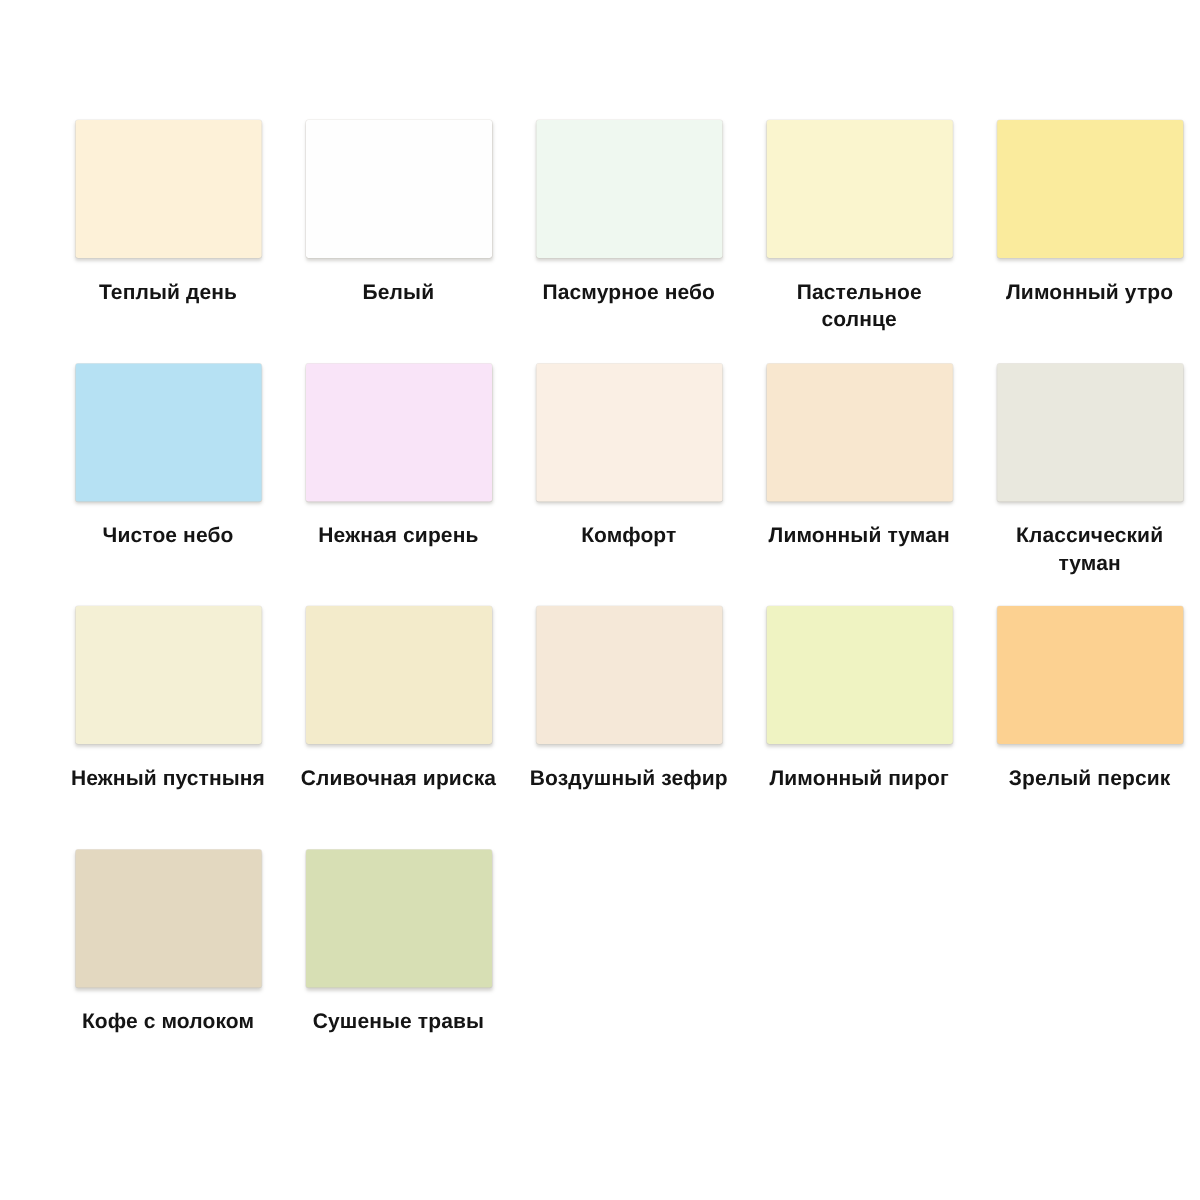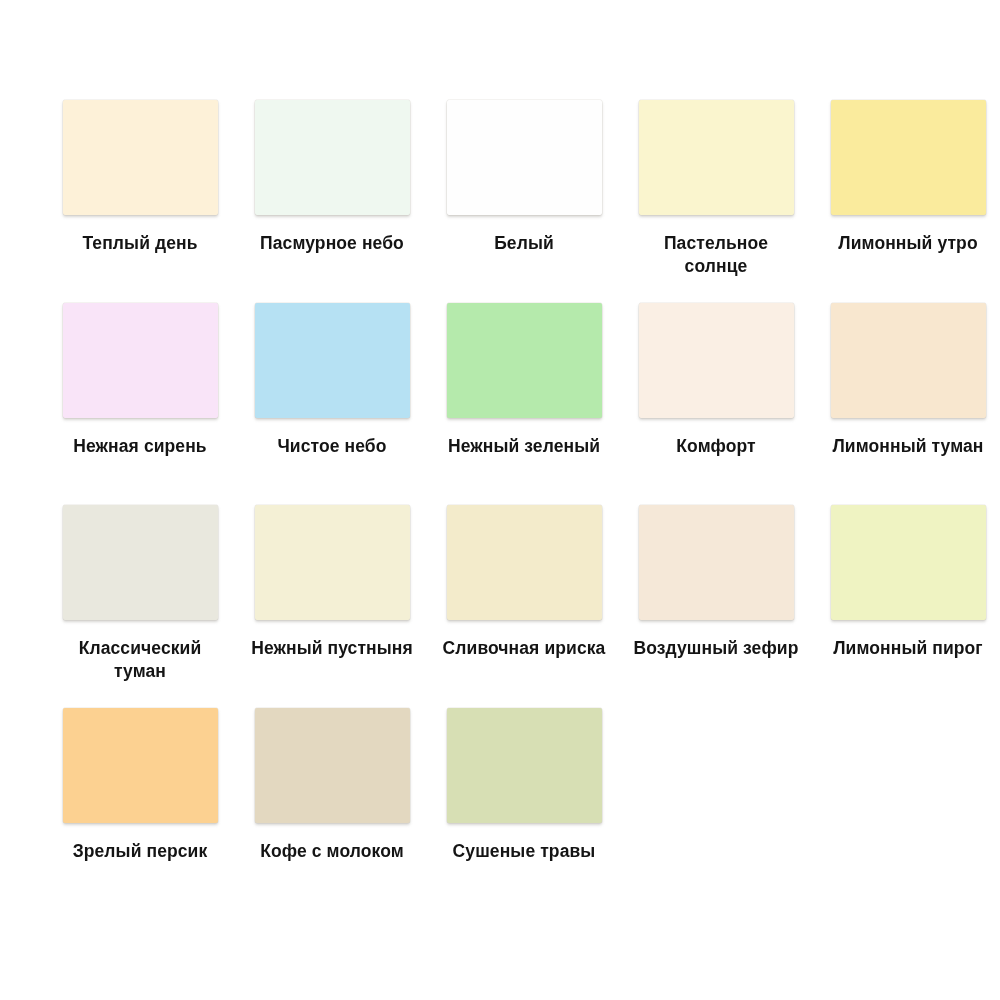--- a/index.html
+++ b/index.html
@@ -66,47 +66,43 @@
 <body style="background: rgb(255, 255, 255);">
 
 <div class="palette-page">
   <div class="palette-grid">
 
     <div class="swatch-cell">
       <div class="swatch-chip" style="background-color: rgb(253, 241, 216);"></div>
       <div class="swatch-label">Теплый день</div>
     </div>
     <div class="swatch-cell">
+      <div class="swatch-chip" style="background-color: rgb(254, 254, 254);"></div>
+      <div class="swatch-label">Белый</div>
+    </div>
+    <div class="swatch-cell">
       <div class="swatch-chip" style="background-color: rgb(239, 248, 240);"></div>
       <div class="swatch-label">Пасмурное небо</div>
-    </div>
-    <div class="swatch-cell">
-      <div class="swatch-chip" style="background-color: rgb(254, 254, 254);"></div>
-      <div class="swatch-label">Белый</div>
     </div>
     <div class="swatch-cell">
       <div class="swatch-chip" style="background-color: rgb(250, 245, 206);"></div>
       <div class="swatch-label">Пастельное солнце</div>
     </div>
     <div class="swatch-cell">
       <div class="swatch-chip" style="background-color: rgb(250, 235, 157);"></div>
       <div class="swatch-label">Лимонный утро</div>
     </div>
 
     <div class="swatch-cell">
-      <div class="swatch-chip" style="background-color: rgb(249, 228, 248);"></div>
-      <div class="swatch-label">Нежная сирень</div>
-    </div>
-    <div class="swatch-cell">
       <div class="swatch-chip" style="background-color: rgb(182, 225, 243);"></div>
       <div class="swatch-label">Чистое небо</div>
     </div>
     <div class="swatch-cell">
-      <div class="swatch-chip" style="background-color: rgb(181, 234, 172);"></div>
-      <div class="swatch-label">Нежный зеленый</div>
+      <div class="swatch-chip" style="background-color: rgb(249, 228, 248);"></div>
+      <div class="swatch-label">Нежная сирень</div>
     </div>
     <div class="swatch-cell">
       <div class="swatch-chip" style="background-color: rgb(250, 239, 228);"></div>
       <div class="swatch-label">Комфорт</div>
     </div>
     <div class="swatch-cell">
       <div class="swatch-chip" style="background-color: rgb(248, 231, 207);"></div>
       <div class="swatch-label">Лимонный туман</div>
     </div>
 

